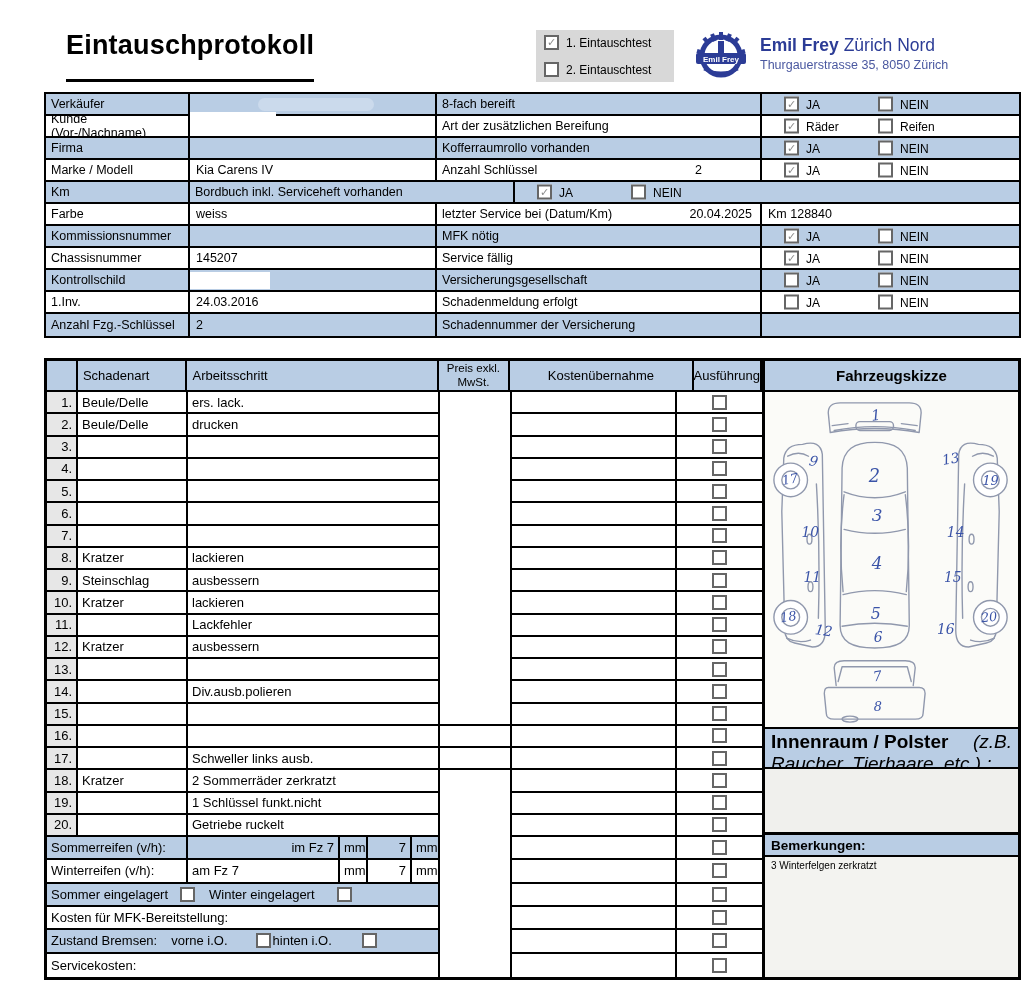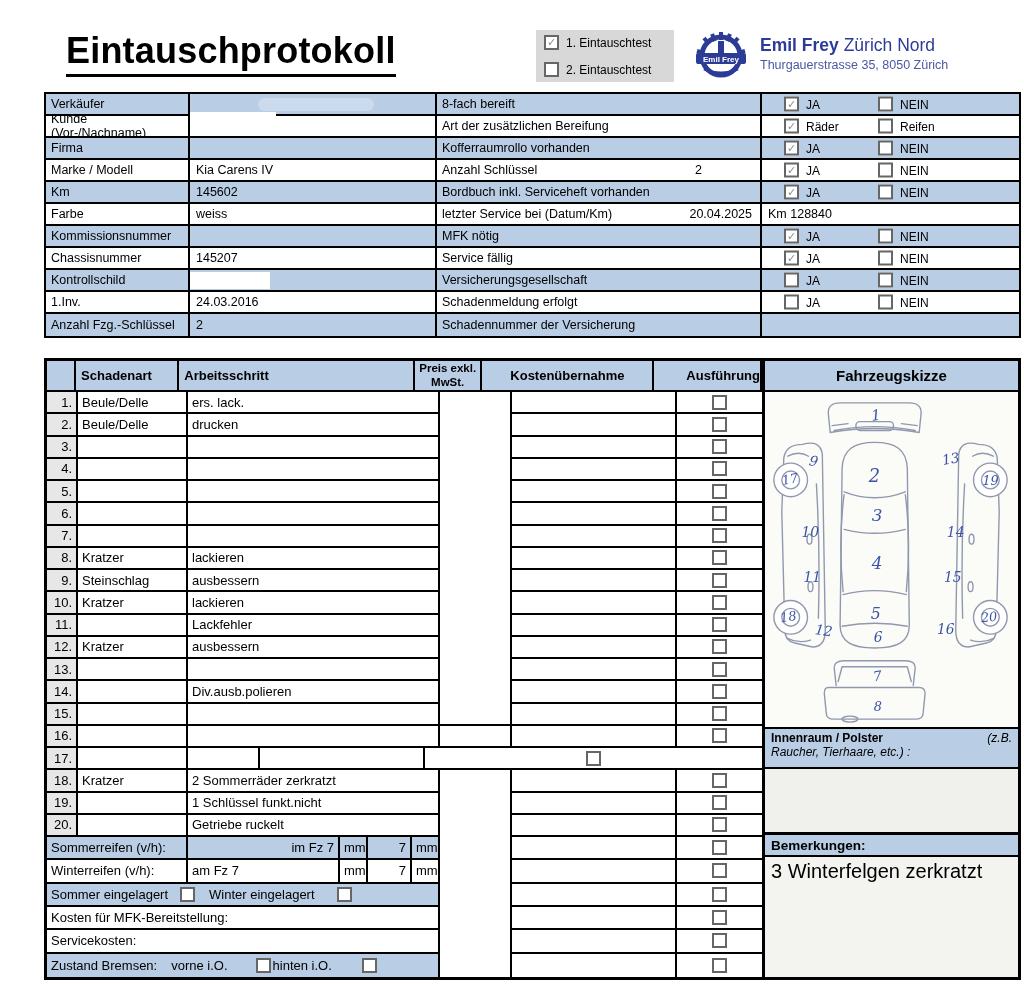--- a/index.html
+++ b/index.html
@@ -5,22 +5,22 @@
   * { box-sizing: border-box; margin: 0; padding: 0; }
   html,body { background:#fff; }
   .page {
     position: relative; width: 1024px; height: 984px;
     background: #fff; font-family: "Liberation Sans", sans-serif; color:#000;
     overflow: hidden;
   }
   
   .title {
     position:absolute; left:66px; top:30px;
-    font-size:36px; font-weight:bold; letter-spacing:.2px;
-    border-bottom:3px solid #000; padding-bottom:2px;
+    font-size:27px; font-weight:bold; letter-spacing:.2px;
+    border-bottom:3px solid #000; padding-bottom:18px;
   }
   .test-box {
     position:absolute; left:536px; top:30px; width:138px; height:52px;
     background:#d8d8d8; padding:5px 8px;
     display:flex; flex-direction:column; justify-content:space-between;
   }
   .test-row { display:flex; align-items:center; gap:7px; font-size:12px; }
   .logo-wrap { position:absolute; left:694px; top:31px; display:flex; gap:12px; }
   .logo-badge { width:54px; height:50px; flex:none; }
   .brand-line1 { font-size:17.5px; color:#2c3c96; margin-top:4px; }
@@ -55,28 +55,28 @@
   .redact-blue { position:absolute; left:68px; top:4px; width:116px; height:13px; background:#cbdaec; border-radius:7px; }
   .redact-white { position:absolute; left:0px; top:-4px; width:86px; height:12px; background:#fff; z-index:2; }
   .redact-whitebox { position:absolute; left:0px; top:2px; width:80px; height:17px; background:#fff; }
 
   
   .work-table {
     position:absolute; left:44px; top:358px; width:977px; height:622px;
     border:3px solid #000; background:#fff;
   }
   .wt-left { position:absolute; left:0; top:0; width:715px; height:100%; display:flex; flex-direction:column; }
-  .wt-head { display:flex; height:31px; background:#b9cde4; font-weight:bold; font-size:13px; flex:none; }
+  .wt-head { display:flex; height:31px; background:#b9cde4; font-weight:normal; font-size:13px; flex:none; }
   .wt-head .hc { border-right:2px solid #000; border-bottom:2px solid #000; display:flex; align-items:center; }
   .hc-no { width:31px; }
   .hc-art { width:110px; padding-left:5px; }
   .hc-schritt { width:252px; padding-left:5px; }
   .hc-preis { width:72px; justify-content:center; text-align:center; font-size:11.5px; line-height:1.15; }
   .hc-kosten { width:184px; justify-content:center; }
-  .hc-ausf { flex:1; border-right:none; justify-content:center;padding-left:32px; }
+  .hc-ausf { flex:1; border-right:none; justify-content:center; }
   .wt-body { height:445px; display:flex; flex-direction:column; flex:none; }
   .wt-row { flex:1; display:flex; }
   .wc { border-right:2px solid #000; border-bottom:2px solid #000; font-size:13px; display:flex; align-items:center; padding:0 4px; }
   .wc-no { width:31px; background:#e7e7e7; justify-content:flex-end; padding-right:4px; }
   .wc-art { width:110px; }
   .wc-schritt { width:252px; }
   .wc-preis { width:72px; border-bottom:none; }
   .wc-preis.pb { border-bottom:2px solid #000; }
   .wc-kosten { width:165px; }
   .wc-ausf { flex:1; border-right:none; justify-content:center; }
@@ -91,27 +91,27 @@
   .wb-val.right { justify-content:flex-end; }
   .wb-mm { width:28px; }
   .wb-n { width:44px; justify-content:flex-end; }
   .wb-span { width:393px; gap:0; }
 
   
   .wt-right { position:absolute; left:715px; top:0; right:0; height:100%; border-left:3px solid #000; display:flex; flex-direction:column; }
   .sk-head { height:31px; flex:none; background:#b9cde4; border-bottom:2px solid #000; display:flex; align-items:center; justify-content:center; font-weight:bold; font-size:15px; }
   .sk-canvas { height:337px; flex:none; background:#fbfbf8; border-bottom:2px solid #000; position:relative; }
   .sk-canvas svg { position:absolute; inset:0; }
-  .in-head { height:40px; flex:none; background:#b9cde4; border-bottom:2px solid #000; font-size:12px; padding:2px 6px 0 6px; }
+  .in-head { height:40px; flex:none; background:#b9cde4; border-bottom:2px solid #000; font-size:19px; padding:2px 6px 0 6px; }
   .in-line1 { display:flex; justify-content:space-between; align-items:baseline; }
   .in-title { font-weight:bold; }
   .in-hint { font-style:italic; }
   .in-body { height:66px; flex:none; background:#f0f0ed; border-bottom:3px solid #000; }
   .bem-head { height:22px; flex:none; background:#b9cde4; border-bottom:2px solid #000; font-weight:bold; font-size:13.5px; display:flex; align-items:center; padding:0 6px; }
-  .bem-body { flex:1; background:#f3f3f0; font-size:20px; padding:3px 6px; }
+  .bem-body { flex:1; background:#f3f3f0; font-size:10px; padding:3px 6px; }
 
   .hand-num { font-family:"DejaVu Serif", serif; font-style:italic; fill:#3b54a8; }
   .sk-line { stroke:#9098ad; stroke-width:1.4; fill:none; stroke-linecap:round; stroke-linejoin:round; }
   .sk-fill { stroke:#9098ad; stroke-width:1.4; fill:#ffffff; stroke-linejoin:round; }
 </style>
 </head>
 <body>
 
 <div class="page">
 
@@ -220,21 +220,20 @@
             <span>JA</span>
           </span>
           <span class="opt o2">
             <span class="cb"></span>
             <span>NEIN</span>
           </span>
         </div>
       </div>
       <div class="it-row blue">
         <div class="cell it-l">Km</div>
-        <div class="cell it-v">145602</div>
         <div class="cell it-m">
           <span>Bordbuch inkl. Serviceheft vorhanden</span>
         </div>
         <div class="cell it-r">
           <span class="opt o1">
             <span class="cb checked"></span>
             <span>JA</span>
           </span>
           <span class="opt o2">
             <span class="cb"></span>
@@ -502,20 +501,21 @@
             <div class="wc wc-schritt"></div>
             <div class="wc wc-preis pb"></div>
             <div class="wc wc-kosten"></div>
             <div class="wc wc-ausf">
               <span class="cb"></span>
             </div>
           </div>
           <div class="wt-row">
             <div class="wc wc-no">17.</div>
             <div class="wc wc-art"></div>
+            <div class="wc wc-schritt">Schweller links ausb.</div>
             <div class="wc wc-preis pb"></div>
             <div class="wc wc-kosten"></div>
             <div class="wc wc-ausf">
               <span class="cb"></span>
             </div>
           </div>
           <div class="wt-row">
             <div class="wc wc-no">18.</div>
             <div class="wc wc-art">Kratzer</div>
             <div class="wc wc-schritt">2 Sommerräder zerkratzt</div>
@@ -591,36 +591,36 @@
         <div class="wb-row">
           <div class="wc wb-span">Kosten für MFK-Bereitstellung:</div>
           <div class="wc wc-preis"></div>
           <div class="wc wc-kosten"></div>
           <div class="wc wc-ausf">
               <span class="cb"></span>
             </div>
         </div>
 
         <div class="wb-row">
-          <div class="wc wb-span">Servicekosten:</div>
-          <div class="wc wc-preis"></div>
-          <div class="wc wc-kosten"></div>
-          <div class="wc wc-ausf">
-              <span class="cb"></span>
-            </div>
-        </div>
-
-        <div class="wb-row">
           <div class="wc wb-span blue-bg">
             <span>Zustand Bremsen:</span>
             <span style="margin-left:14px">vorne i.O.</span>
             <span class="cb" style="margin-left:28px"></span>
             <span style="margin-left:2px">hinten i.O.</span>
             <span class="cb" style="margin-left:30px"></span>
           </div>
+          <div class="wc wc-preis"></div>
+          <div class="wc wc-kosten"></div>
+          <div class="wc wc-ausf">
+              <span class="cb"></span>
+            </div>
+        </div>
+
+        <div class="wb-row">
+          <div class="wc wb-span">Servicekosten:</div>
           <div class="wc wc-preis"></div>
           <div class="wc wc-kosten"></div>
           <div class="wc wc-ausf">
               <span class="cb"></span>
             </div>
         </div>
 
       </div>
     </div>
 

